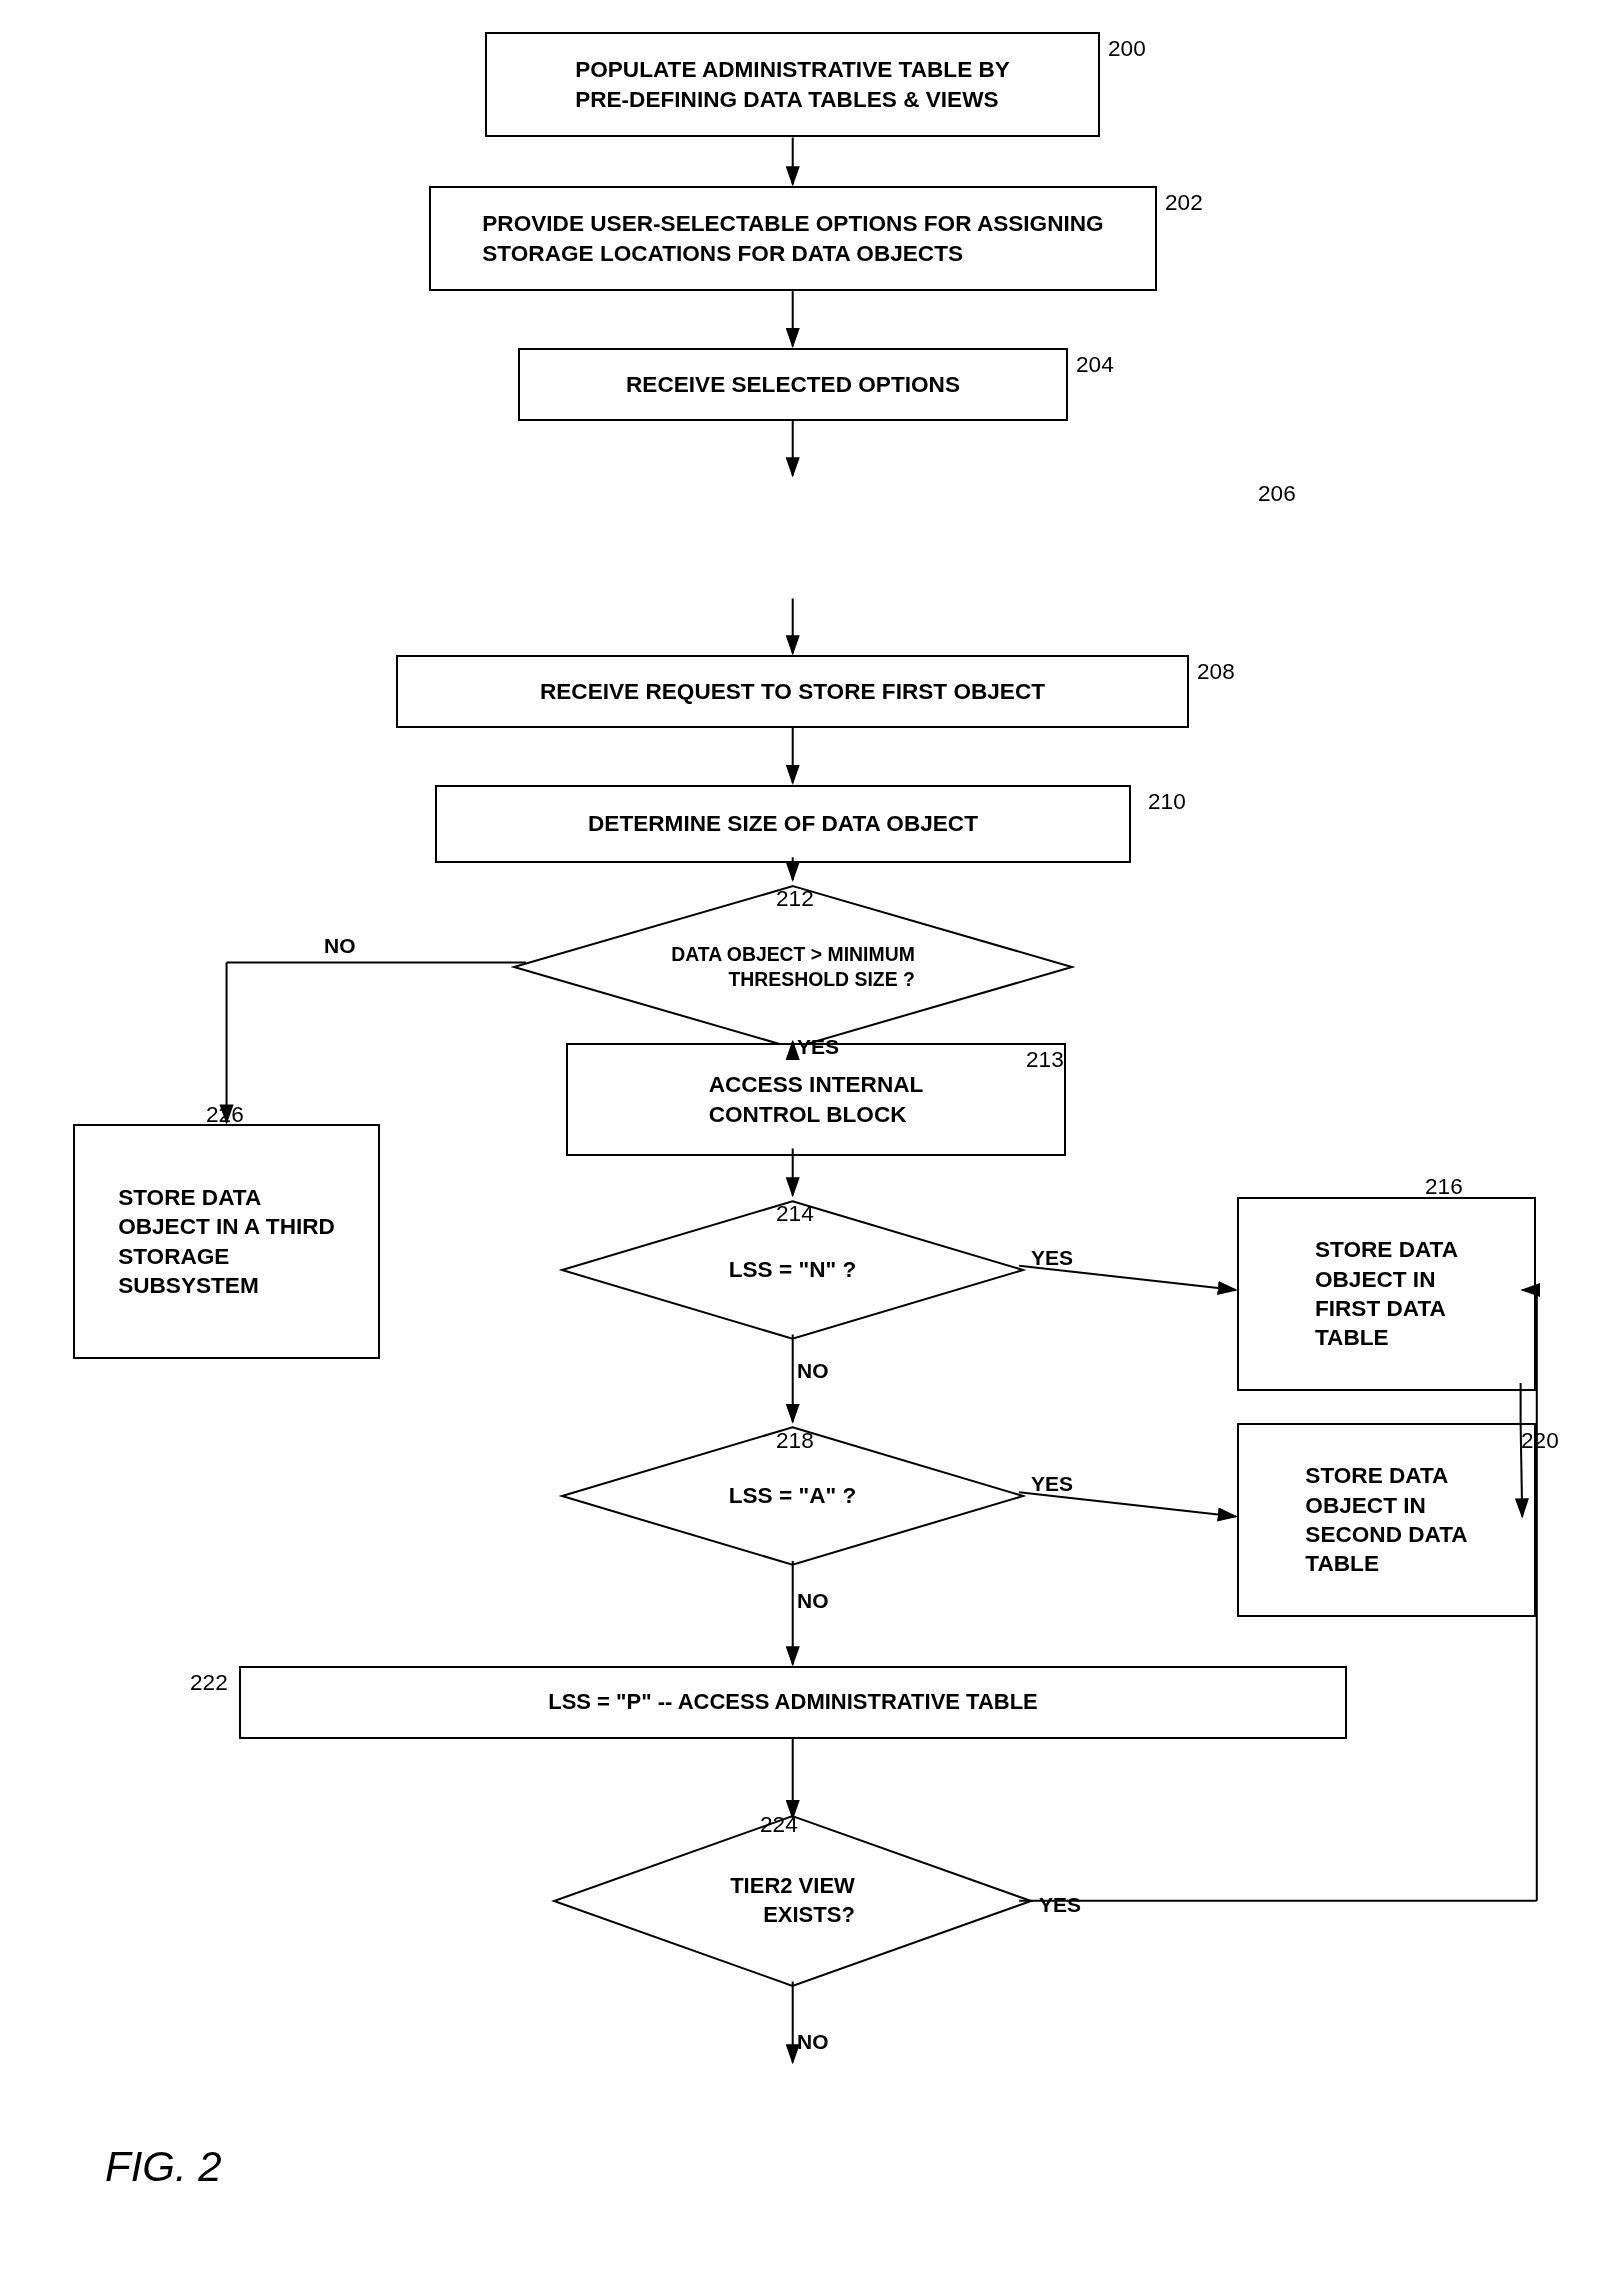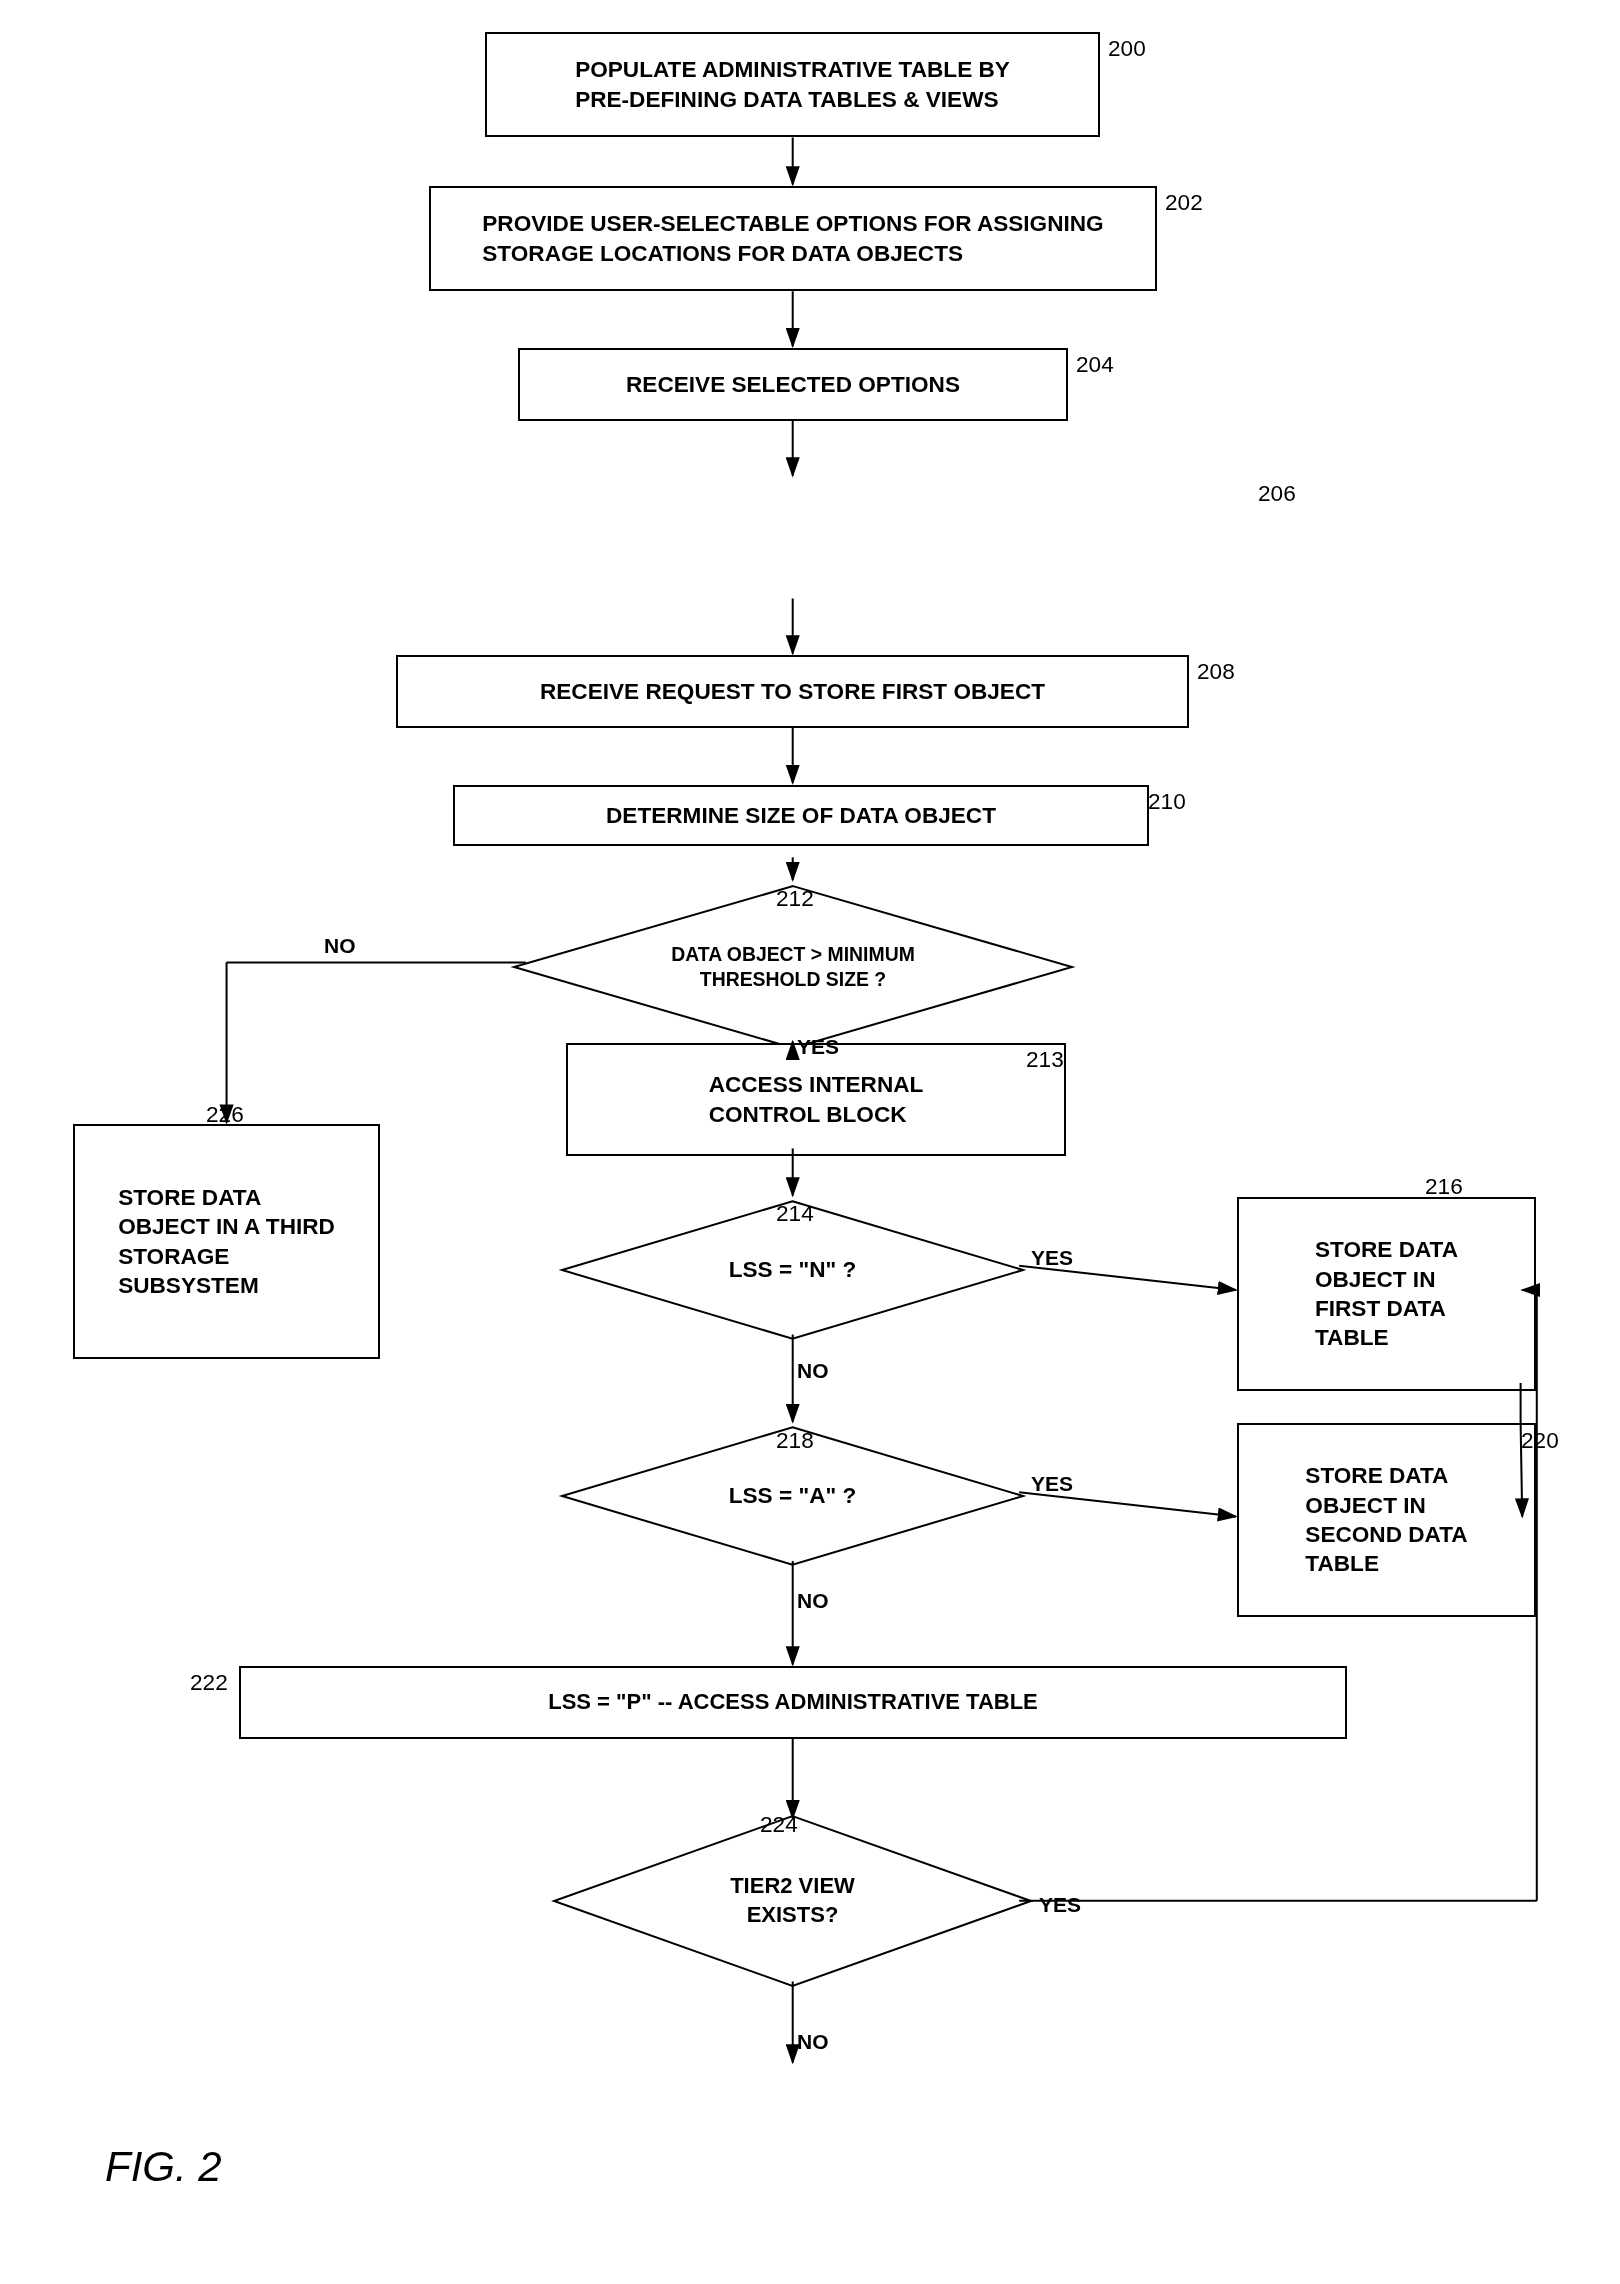--- a/index.html
+++ b/index.html
@@ -42,21 +42,21 @@
       align-items: center;
       justify-content: center;
     }
 
     .flow-diamond-inner {
       position: absolute;
       top: 0; left: 0; right: 0; bottom: 0;
       display: flex;
       align-items: center;
       justify-content: center;
-      text-align: center;
+      text-align: right;
       font-size: 21px;
       font-weight: bold;
       z-index: 2;
       padding: 16px 32px;
       line-height: 1.3;
     }
 
     
     .arrows-svg {
       position: absolute;
@@ -157,21 +157,21 @@
   </div>
   <span class="ref-number" style="left:1076px; top:352px;">204</span>
 
   <span class="ref-number" style="left:1258px; top:481px;">206</span>
 
   <div class="flow-box" style="left:396px; top:655px; width:793px; height:73px; font-size:22.6px;">
     <span>RECEIVE REQUEST TO STORE FIRST OBJECT</span>
   </div>
   <span class="ref-number" style="left:1197px; top:659px;">208</span>
 
-  <div class="flow-box" style="left:453px; top:785px; width:696px; height:61px; font-size:22.6px;">
+  <div class="flow-box" style="left:435px; top:785px; width:696px; height:78px; font-size:22.6px;">
     <span>DETERMINE SIZE OF DATA OBJECT</span>
   </div>
   <span class="ref-number" style="left:1148px; top:789px;">210</span>
 
   <div class="flow-diamond-container" style="position:absolute; left:510px; top:882px; width:566px; height:170px;">
     <svg width="566" height="170" viewBox="0 0 700 210" style="position:absolute;top:0;left:0;">
       <polygon points="350,5 695,105 350,205 5,105" fill="white" stroke="black" stroke-width="2.5"></polygon>
     </svg>
     <div class="flow-diamond-inner" style="font-size:19.4px; padding:8px 65px;">
       <span style="white-space:pre-line;">DATA OBJECT &gt; MINIMUM

